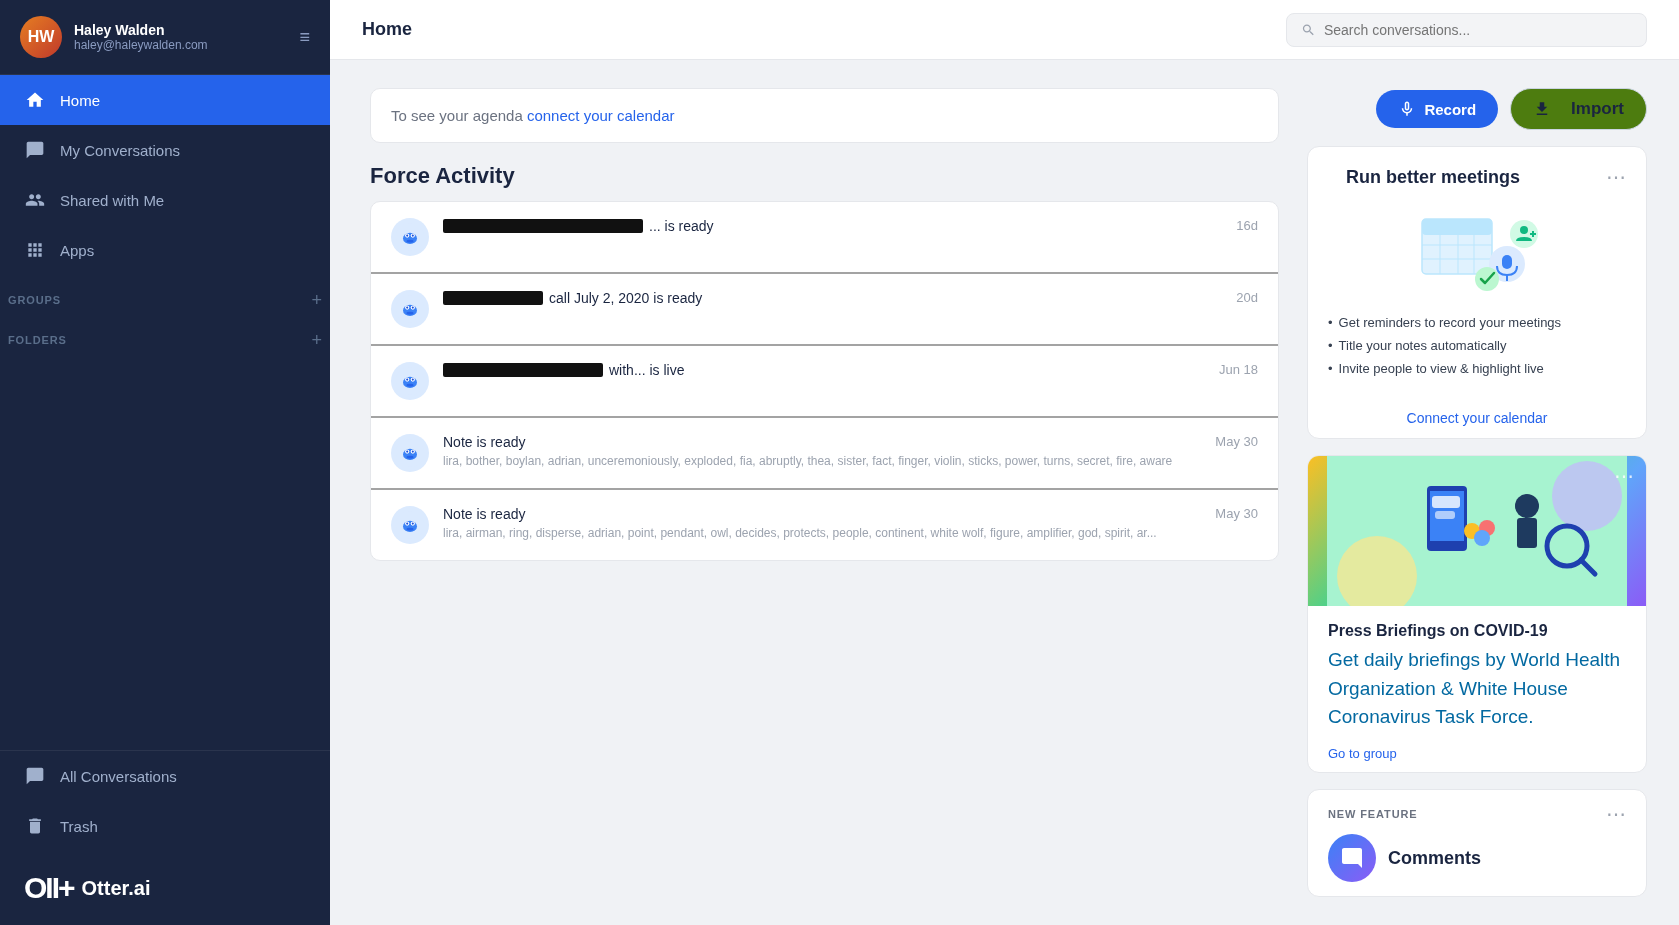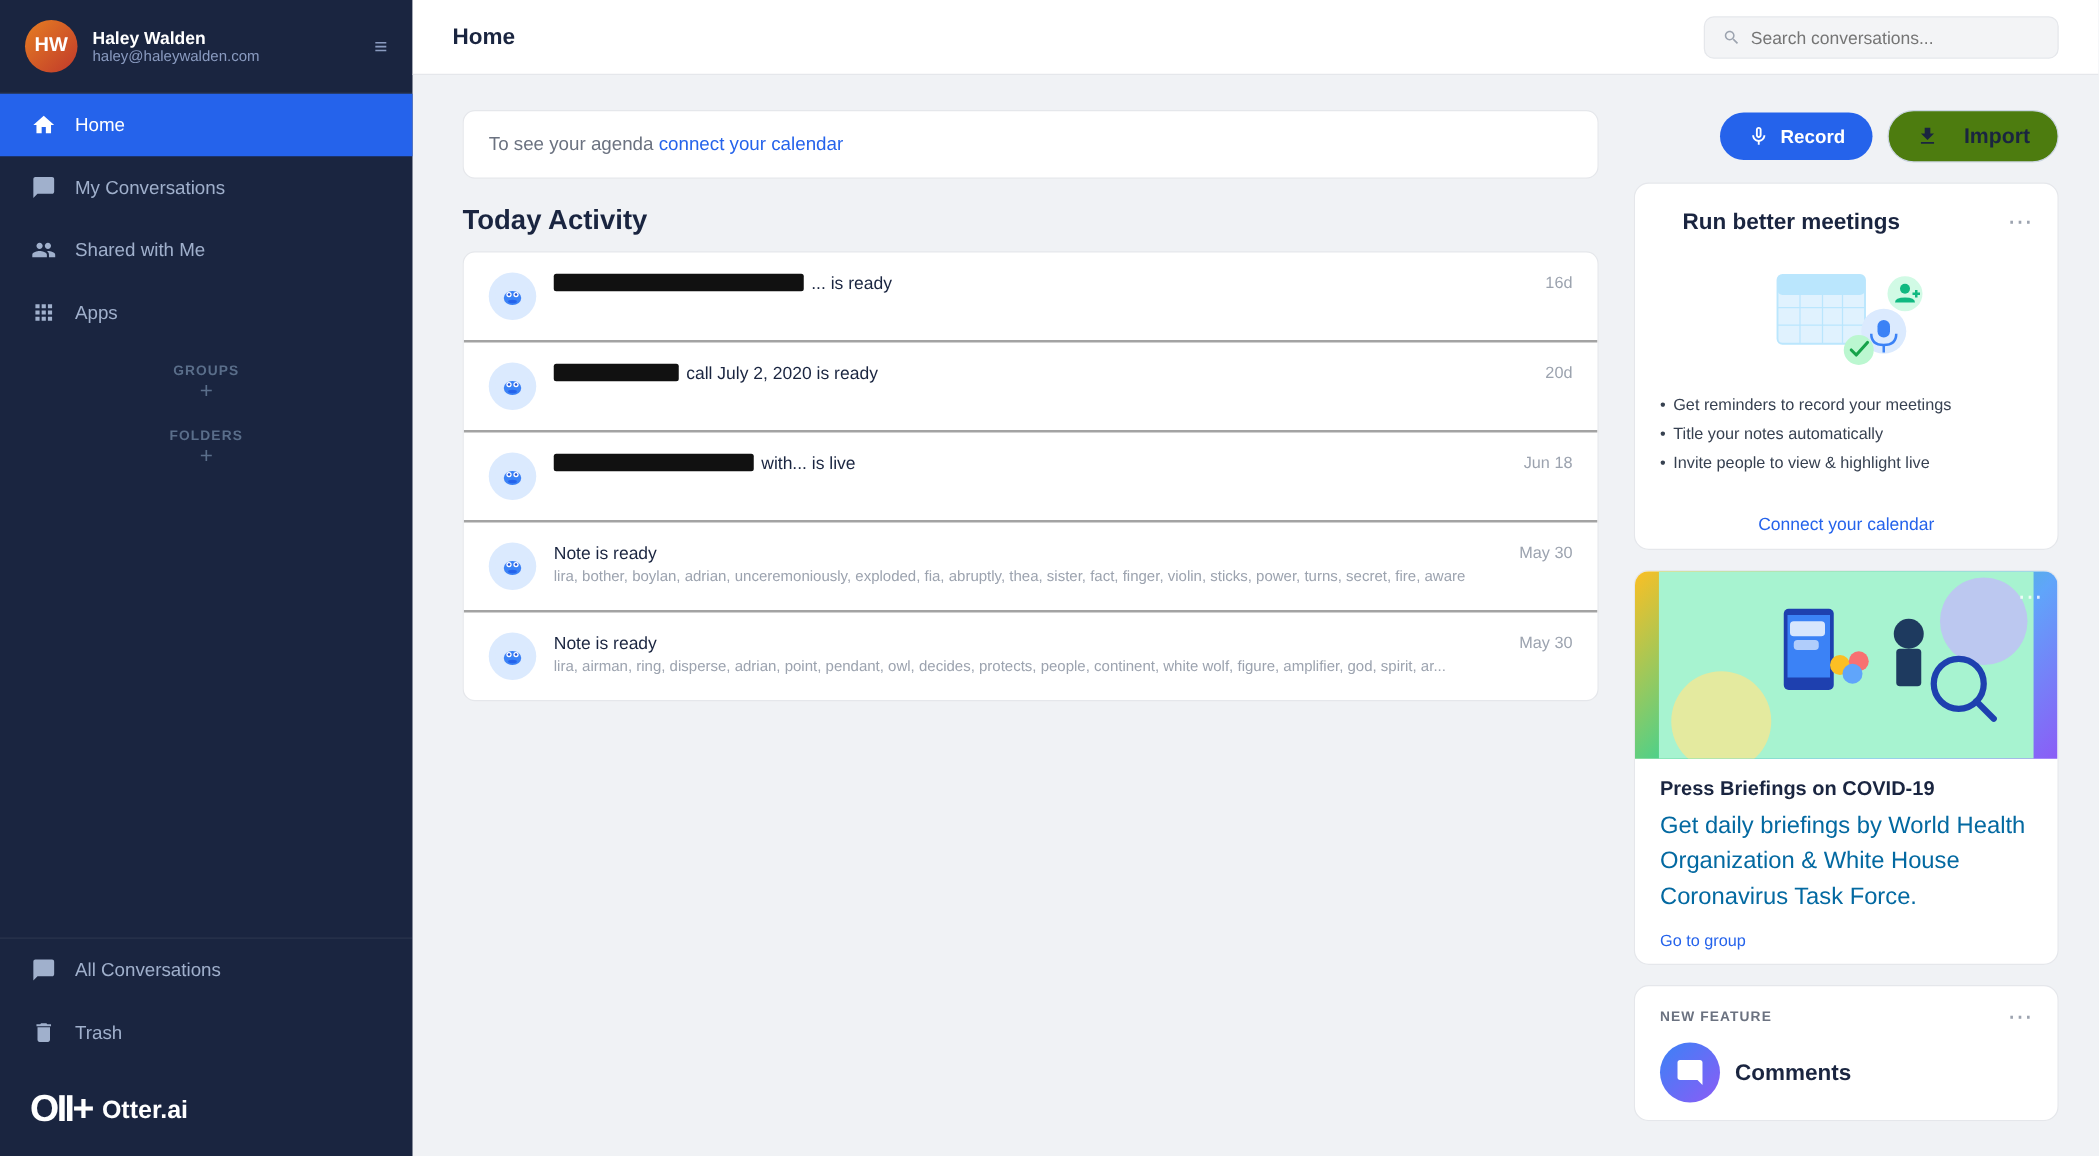--- a/index.html
+++ b/index.html
@@ -44,30 +44,29 @@
       cursor: pointer;
       color: #a0b0cc;
       font-size: 15px;
       font-weight: 500;
       transition: background 0.15s;
     }
     .nav-item.active { background: #2563eb; color: #fff; }
     .nav-icon { width: 22px; height: 22px; display: flex; align-items: center; justify-content: center; flex-shrink: 0; }
 
     .sidebar-section {
-      padding: 16px 32px 6px;
+      padding: 16px 8px 6px;
       font-size: 11px;
       font-weight: 700;
       letter-spacing: 0.08em;
       color: #5a6e8a;
       text-transform: uppercase;
       display: flex;
       align-items: center;
-      justify-content: flex-end;
-      flex-direction: column;
+      justify-content: space-between;
     }
     .sidebar-section-btn {
       background: none; border: none; color: #5a6e8a; cursor: pointer; font-size: 18px; line-height: 1;
     }
 
     .sidebar-bottom {
       margin-top: auto;
       border-top: 1px solid rgba(255,255,255,0.07);
     }
     .otter-logo {
@@ -105,21 +104,21 @@
     }
     .page-title-top { font-size: 18px; font-weight: 600; color: #1a2540; }
     .search-box {
       display: flex;
       align-items: center;
       background: #f3f4f6;
       border: 1px solid #e5e7eb;
       border-radius: 8px;
       padding: 8px 14px;
       gap: 8px;
-      width: 284px;
+      width: 361px;
     }
     .search-box input {
       border: none; background: transparent; outline: none;
       font-size: 14px; color: #6b7280; width: 100%;
     }
 
     
     #content {
       flex: 1;
       display: flex;
@@ -392,21 +391,21 @@
   <div id="content">
 
     <div id="left-panel">
       <div class="agenda-section">
         <div class="agenda-box">
           <span>To see your agenda </span><a href="#">connect your calendar</a>
         </div>
       </div>
 
       <div class="activity-section">
-        <div class="section-title">Today Activity</div>
+        <div class="section-title">Force Activity</div>
         <div class="activity-list">
 
           <div class="activity-item">
             <div class="otter-avatar">
               <svg width="28" height="28" viewBox="0 0 40 40">
                   <circle cx="20" cy="20" r="20" fill="#dbeafe"></circle>
                   <ellipse cx="20" cy="22" rx="10" ry="8" fill="#3b82f6"></ellipse>
                   <circle cx="16" cy="18" r="3" fill="white"></circle>
                   <circle cx="24" cy="18" r="3" fill="white"></circle>
                   <circle cx="16" cy="18" r="1.5" fill="#1d4ed8"></circle>

